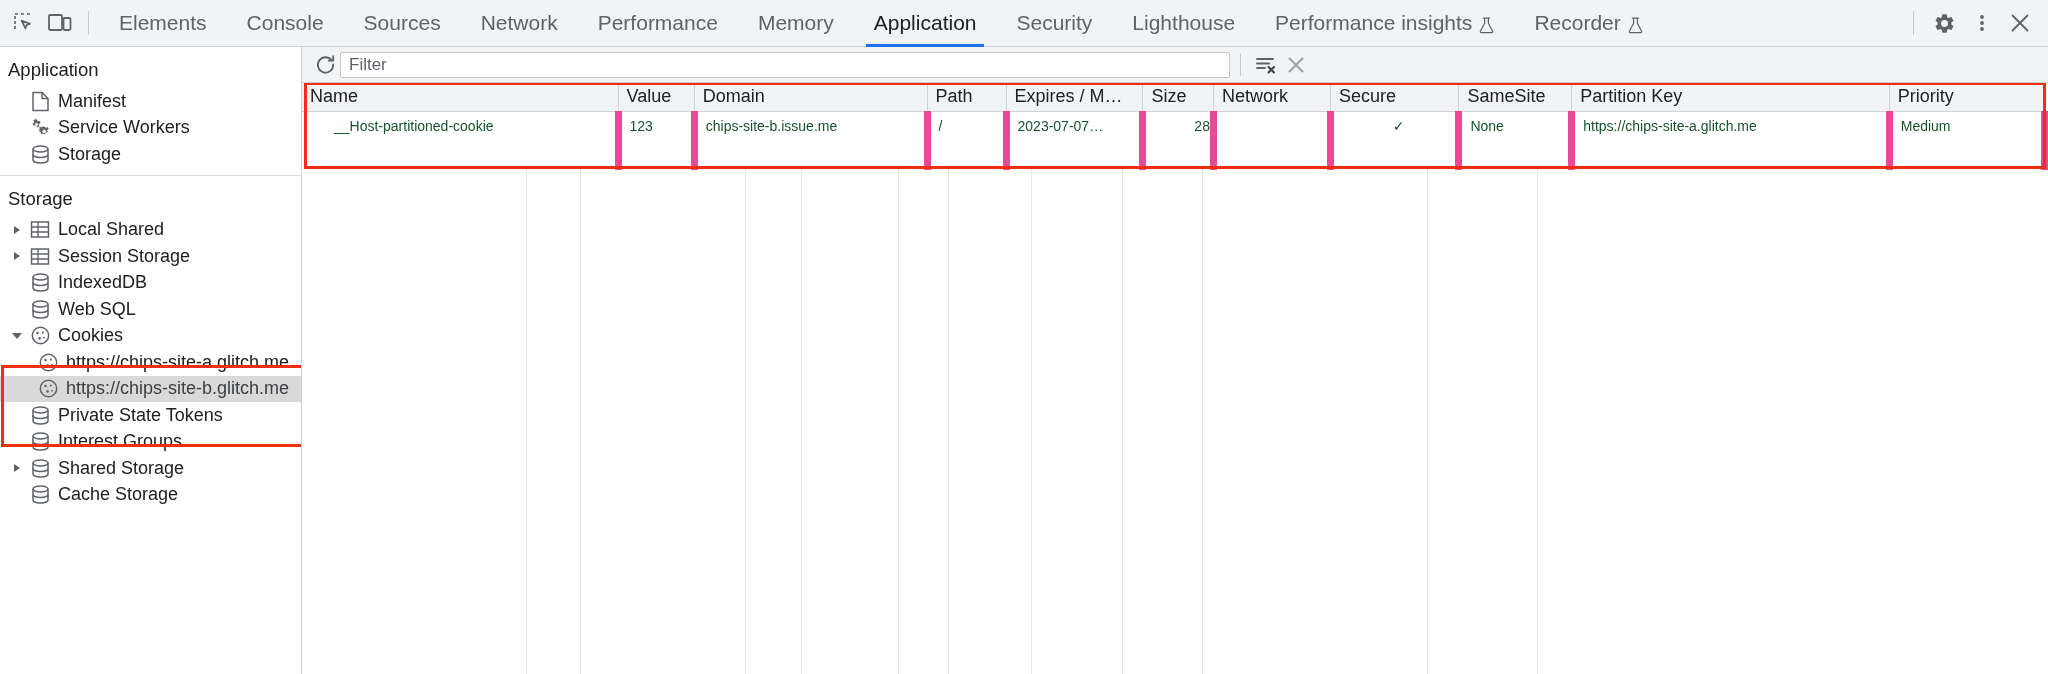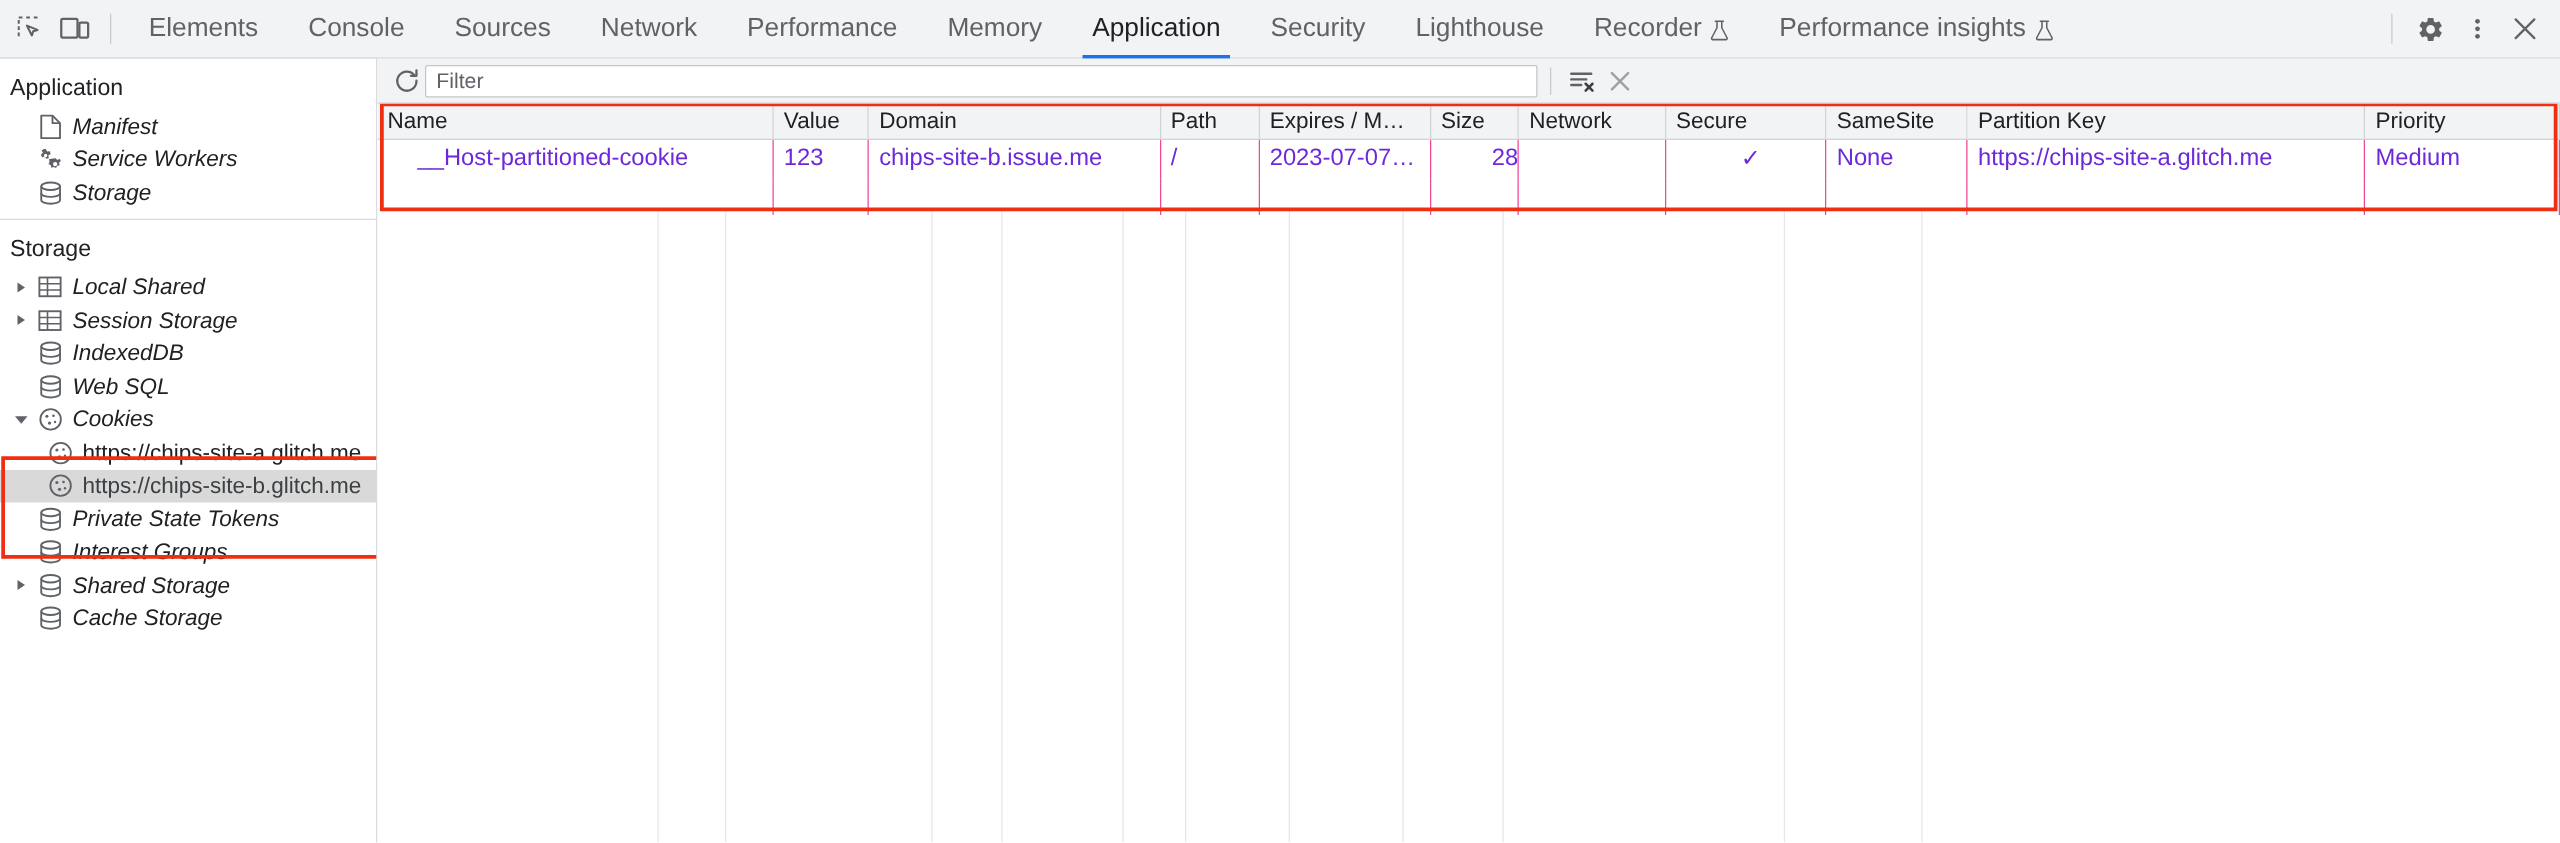--- a/index.html
+++ b/index.html
@@ -71,21 +71,21 @@
     display:block; width:0; height:0;
     border-left: 6px solid #5f6368;
     border-top: 4.5px solid transparent; border-bottom: 4.5px solid transparent;
   }
   .twisty.open i {
     border-left: 5px solid transparent; border-right: 5px solid transparent;
     border-top: 6px solid #5f6368; border-bottom: 0;
   }
   .tree-icon { width: 28px; flex: 0 0 28px; display:flex; align-items:center; justify-content:center; color:#5f6368; }
   .tree-label { padding-left: 4px; }
-  .indent-1 { padding-left: 8px; font-style: italic; }
+  .indent-1 { padding-left: 8px; }
   .indent-2 { padding-left: 34px; }
 
   
   .anno {
     position: absolute; border: 3px solid #f02e11;
     pointer-events: none; z-index: 20;
   }
 
   
   .main { flex: 1 1 auto; display: flex; flex-direction: column; min-width: 0; position: relative; background:#fff; }
@@ -122,23 +122,23 @@
   table.cookies th {
     background: #f1f3f4;
     font-size: 18px; font-weight: normal; color: #202124;
     text-align: left; padding: 3px 0 4px 8px;
     height: 28px;
     border-right: 1px solid #d0d2d4;
     border-bottom: 1px solid #d0d2d4;
     white-space: nowrap; overflow: hidden;
   }
   table.cookies td {
-    font-size: 19px; color: #6d28d9;
+    font-size: 14px; color: #14532d;
     padding: 3px 0 4px 8px; height: 29px;
-    border-right: 1px solid #ec4899;
+    border-right: 7px solid #ec4899;
     white-space: nowrap; overflow: hidden;
   }
   td.center { text-align: center; padding-left: 0; }
   td.right { text-align: right; padding-right: 10px; padding-left: 0; }
   .filler-row td { height: 26px; border-right: 1px solid #e4e6e7; }
 
   
   .col-rules { position: absolute; left: 0; top: 0; right: 0; bottom: 0; pointer-events: none; }
   .col-rules span { position: absolute; top: 0; bottom: 0; width: 1px; background: #e4e6e7; }
 </style>
@@ -184,29 +184,29 @@
       <div class="tab active">
           <span>Application</span>
         </div>
       <div class="tab">
           <span>Security</span>
         </div>
       <div class="tab">
           <span>Lighthouse</span>
         </div>
       <div class="tab">
-        <span>Recorder</span>
+        <span>Performance insights</span>
         <span class="flask">
           <svg width="15" height="17" viewBox="0 0 15 17">
               <path d="M5.6 1v5.2L1.4 14.2a1 1 0 0 0 .9 1.5h10.4a1 1 0 0 0 .9-1.5L9.4 6.2V1M4.3 1h6.4" fill="none" stroke="#5f6368" stroke-width="1.25" stroke-linecap="round" stroke-linejoin="round"></path>
             </svg>
         </span>
       </div>
       <div class="tab">
-        <span>Performance insights</span>
+        <span>Recorder</span>
         <span class="flask">
           <svg width="15" height="17" viewBox="0 0 15 17">
               <path d="M5.6 1v5.2L1.4 14.2a1 1 0 0 0 .9 1.5h10.4a1 1 0 0 0 .9-1.5L9.4 6.2V1M4.3 1h6.4" fill="none" stroke="#5f6368" stroke-width="1.25" stroke-linecap="round" stroke-linejoin="round"></path>
             </svg>
         </span>
       </div>
     </div>
 
     <div class="tb-right">
       <div class="tb-divider"></div>

